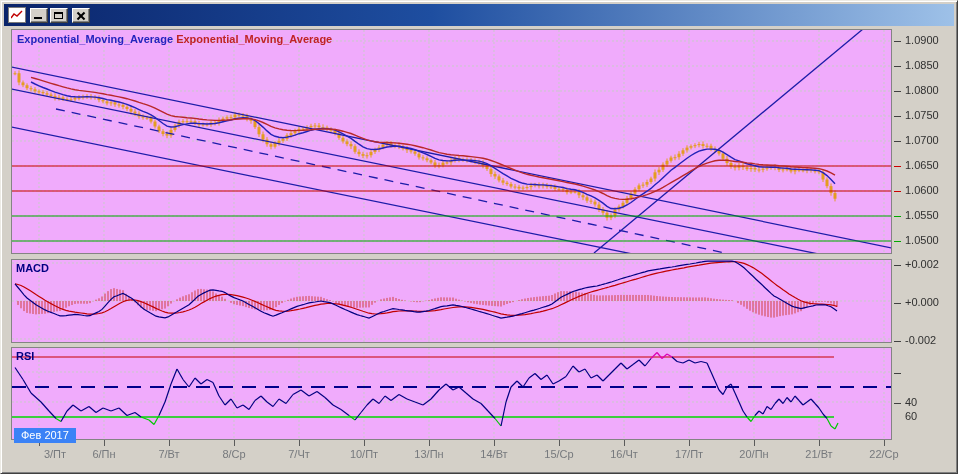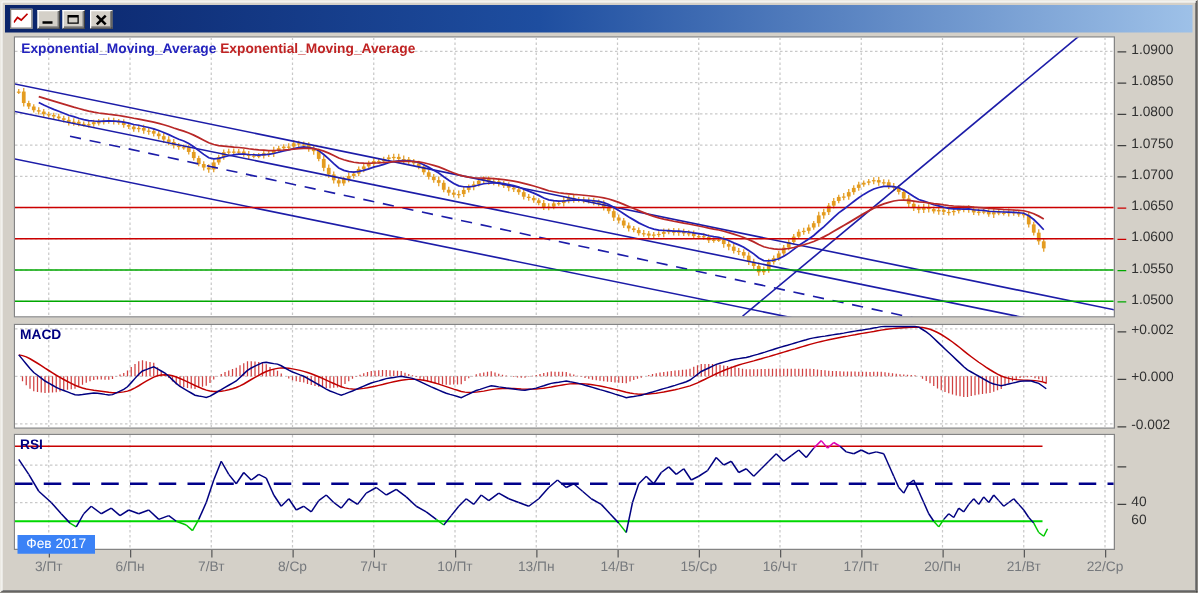--- a/index.html
+++ b/index.html
@@ -18,21 +18,21 @@
   .wbtn{width:18px;height:15px;background:#D4D0C8;position:relative;
     border-top:1px solid #FFFFFF;border-left:1px solid #FFFFFF;
     border-right:1px solid #404040;border-bottom:1px solid #404040;
     box-shadow:inset -1px -1px 0 #808080;box-sizing:border-box;}
   .wbtn.close{margin-left:2px;}
   .gl-min{position:absolute;left:3px;bottom:3px;width:8px;height:2px;background:#000;}
   .gl-max{position:absolute;left:3px;top:3px;width:9px;height:7px;
     border:1px solid #000;border-top:2px solid #000;box-sizing:border-box;}
   .gl-x1,.gl-x2{position:absolute;left:3px;top:6px;width:10px;height:2px;background:#000;}
   .gl-x1{transform:rotate(45deg);} .gl-x2{transform:rotate(-45deg);}
-  .panel{position:absolute;background:#ffffff;border:1px solid #848484;box-sizing:border-box;}
+  .panel{position:absolute;background:#f0abfc;border:1px solid #848484;box-sizing:border-box;}
   .panel svg{position:absolute;left:0;top:0;}
   #price-panel{left:10px;top:28px;width:881px;height:225px;}
   #macd-panel{left:10px;top:258px;width:881px;height:84px;}
   #rsi-panel{left:10px;top:346px;width:881px;height:93px;}
   .legend{position:absolute;left:5px;top:3px;font-size:11px;font-weight:bold;letter-spacing:0;}
   .lg-b{color:#2424BE;} .lg-r{color:#C02424;}
   .plabel{position:absolute;left:4px;top:2px;font-size:11px;font-weight:bold;color:#000080;}
   .axiscol{position:absolute;left:893px;top:28px;width:58px;height:420px;}
   .axis-label{position:absolute;left:11px;font-size:11px;color:#303030;white-space:nowrap;}
   .axis-tick{position:absolute;left:0;width:7px;height:1px;background:#404040;}
@@ -1027,21 +1027,21 @@
       <span class="axis-label" style="top: 267px;">+0.000</span>
       <div class="axis-tick" style="top: 312px;"></div>
       <span class="axis-label" style="top: 305px;">-0.002</span>
       <div class="axis-tick" style="top: 344px;"></div>
       <span class="axis-label" style="top: 337px; margin-top: 44px;">60</span>
       <div class="axis-tick" style="top: 374px;"></div>
       <span class="axis-label" style="top: 367px;">40</span>
     </div>
   <div class="timeaxis" id="time-axis">
       <div class="t-tick" style="left: 28px;"></div>
-      <span class="date-label" style="left: 5px;">3/Пт</span>
+      <span class="date-label" style="left: 21px;">3/Пт</span>
       <div class="t-tick" style="left: 93px;"></div>
       <span class="date-label" style="left: 70px;">6/Пн</span>
       <div class="t-tick" style="left: 158px;"></div>
       <span class="date-label" style="left: 135px;">7/Вт</span>
       <div class="t-tick" style="left: 223px;"></div>
       <span class="date-label" style="left: 200px;">8/Ср</span>
       <div class="t-tick" style="left: 288px;"></div>
       <span class="date-label" style="left: 265px;">7/Чт</span>
       <div class="t-tick" style="left: 353px;"></div>
       <span class="date-label" style="left: 330px;">10/Пт</span>

